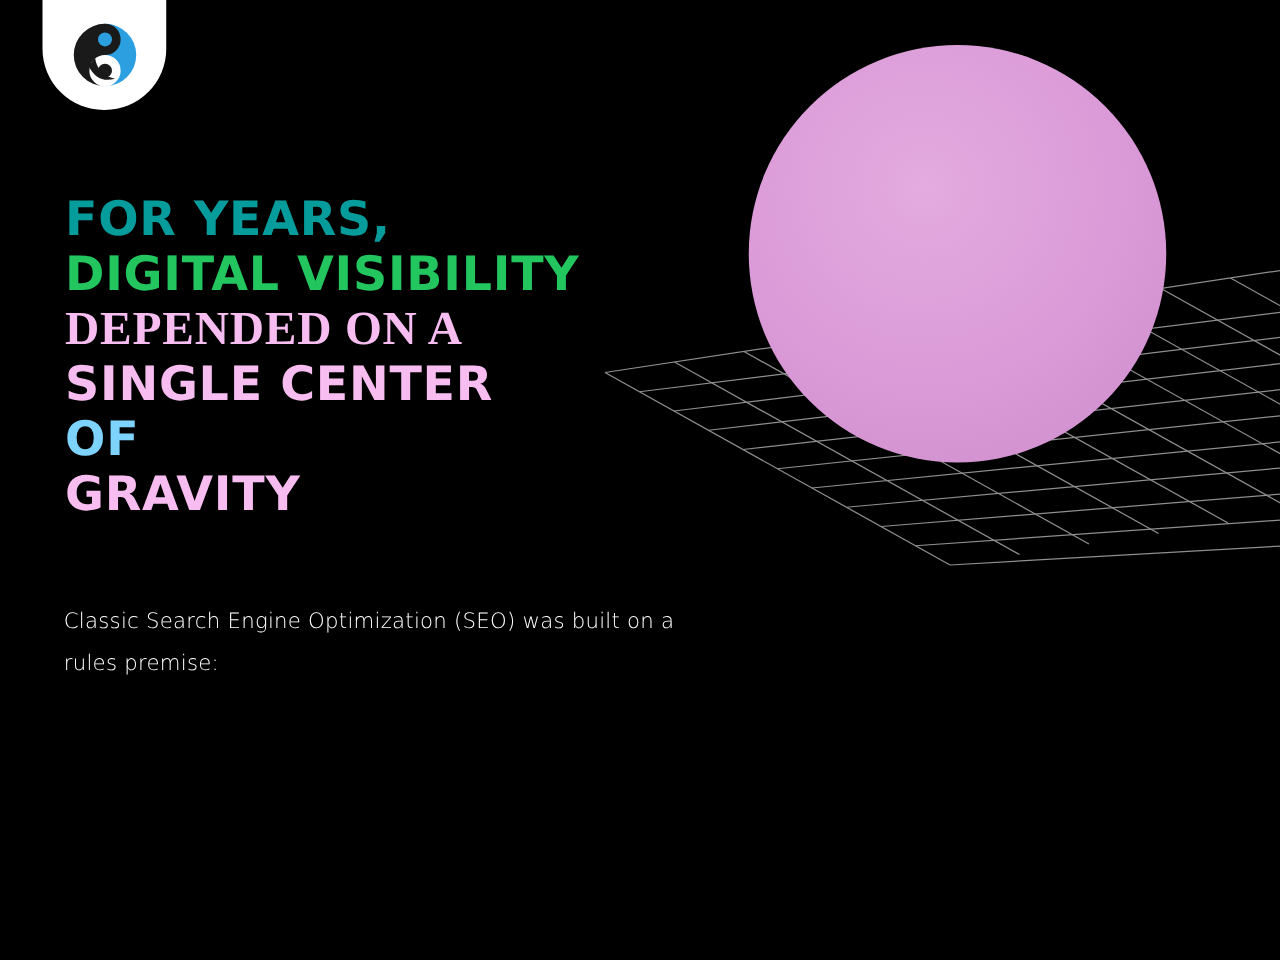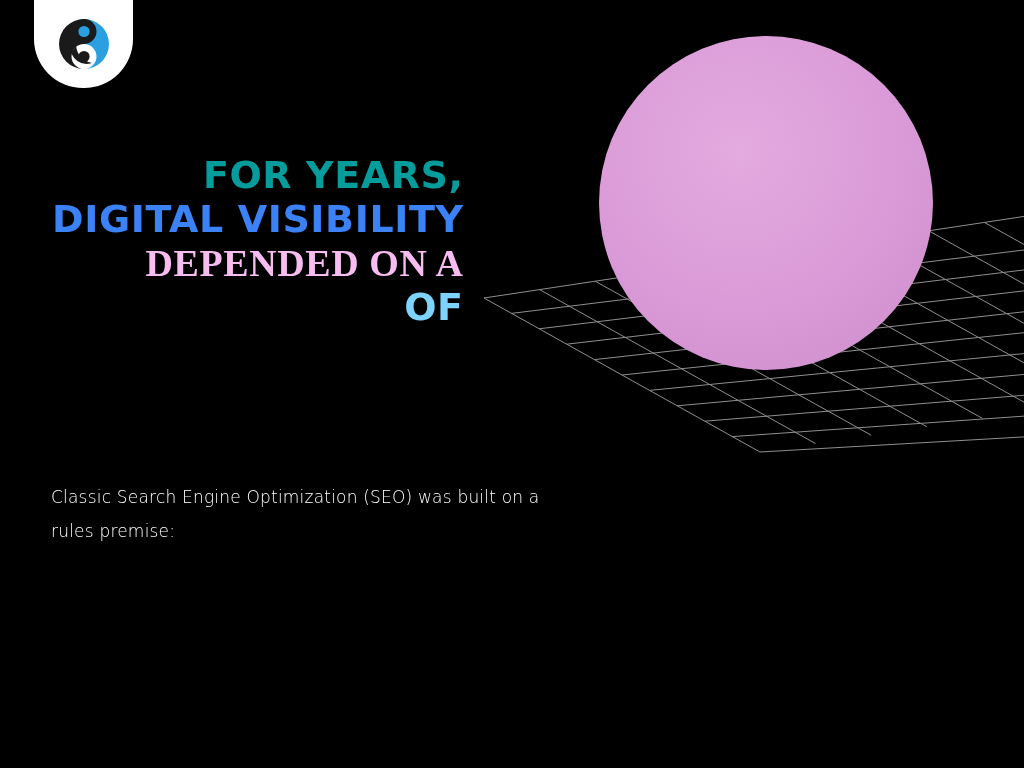--- a/index.html
+++ b/index.html
@@ -59,21 +59,20 @@
     left: 52px;
     top: 128px;
     z-index: 4;
     font-family: "DejaVu Sans", sans-serif;
     font-weight: 700;
     font-size: 38px;
     line-height: 44px;
     letter-spacing: 0.6px;
     text-transform: uppercase;
     white-space: nowrap;
-    text-align: right;
   }
   .hl-line { display: block; }
   .hl-teal { color: #069C9C; }
   .hl-pink { color: #F7BCF0; }
 
   
   #body-copy {
     position: absolute;
     left: 51px;
     top: 480px;
@@ -156,23 +155,25 @@
       <circle cx="28" cy="40.5" r="5.6" fill="#1A1A1A"></circle>
 
       <circle cx="28" cy="15.5" r="5.6" fill="#2B9FE0"></circle>
 
       <path d="M20 30 q 2 14 16 17 q -14 4 -21 -10 z" fill="#1A1A1A"></path>
     </svg>
   </div>
 
   <h1 id="headline">
     <span class="hl-line hl-teal" style="color: rgb(6, 156, 156);">FOR YEARS,</span>
-    <span class="hl-line hl-teal" style="color: #3b82f6;">DIGITAL VISIBILITY</span>
+    <span class="hl-line hl-teal" style="color: #22c55e;">DIGITAL VISIBILITY</span>
     <span class="hl-line hl-pink" style="color: rgb(247, 188, 240); font-family: Liberation Serif, serif;">DEPENDED ON A</span>
+    <span class="hl-line hl-pink" style="color: rgb(247, 188, 240);">SINGLE CENTER</span>
     <span class="hl-line hl-pink" style="color: #7dd3fc;">OF</span>
+    <span class="hl-line hl-pink" style="color: rgb(247, 188, 240);">GRAVITY</span>
   </h1>
 
   <div id="body-copy" style="color: rgb(255, 255, 255);">
     <div class="body-para">
       <span class="body-line">Classic Search Engine Optimization (SEO) was built on a</span>
       <span class="body-line">rules premise:</span>
     </div>
     <span class="body-gap"></span>
   </div>
 

